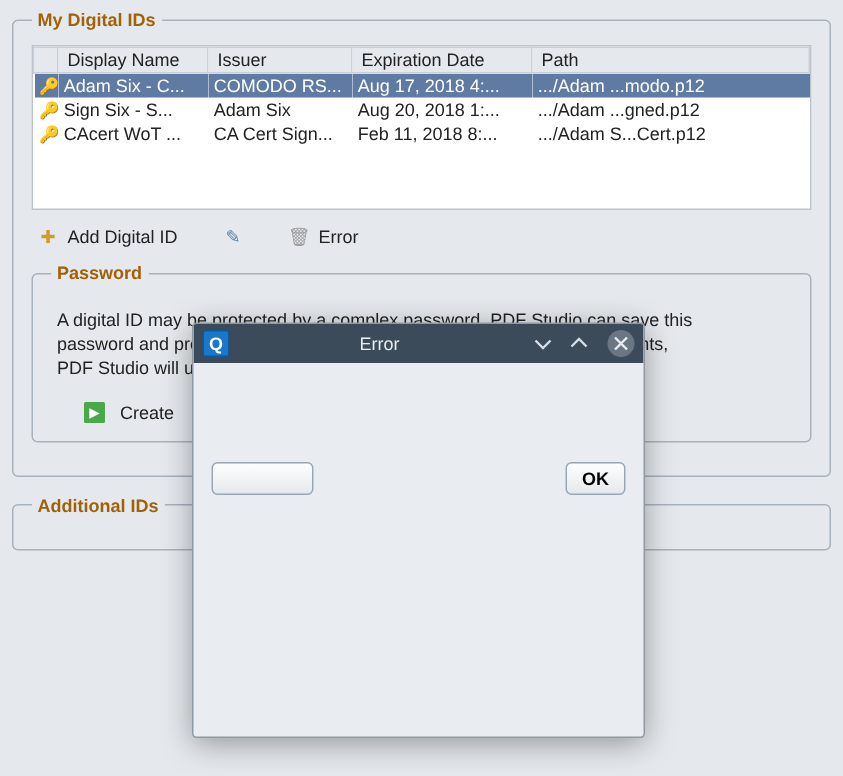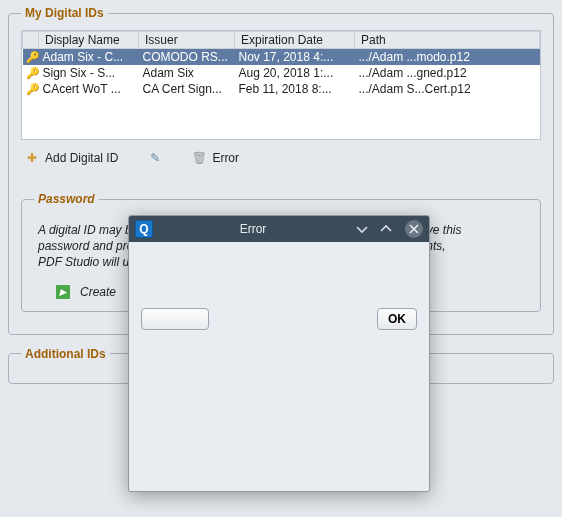--- a/index.html
+++ b/index.html
@@ -209,21 +209,21 @@
             <th>Issuer</th>
             <th>Expiration Date</th>
             <th>Path</th>
           </tr>
         </thead>
         <tbody id="rows-body">
             <tr class="row selected">
               <td><span class="key-icon">🔑</span></td>
               <td>Adam Six - C...</td>
               <td>COMODO RS...</td>
-              <td>Nov 17, 2018 4:...</td>
+              <td>Aug 17, 2018 4:...</td>
               <td>.../Adam ...modo.p12</td>
             </tr>
             <tr class="row">
               <td><span class="key-icon">🔑</span></td>
               <td>Sign Six - S...</td>
               <td>Adam Six</td>
               <td>Aug 20, 2018 1:...</td>
               <td>.../Adam ...gned.p12</td>
             </tr>
             <tr class="row">
@@ -243,21 +243,21 @@
       </span>
       <span class="action">
         <span class="ico ico-edit">✎</span>
       </span>
       <span class="action">
         <span class="ico ico-remove">🗑</span>
         <span>Error</span>
       </span>
     </div>
 
-    <fieldset style="margin-top:22px;font-style:italic;">
+    <fieldset style="margin-top:5px;">
       <legend>Password</legend>
       <div class="password-text">
         <div>A digital ID may be protected by a complex password. PDF Studio can save this</div>
         <div>password and protect it using your own password. When signing documents,</div>
         <div>PDF Studio will use your password.</div>
       </div>
       <div class="create-row">
         <span class="ico-play">▶</span>
         <span>Create</span>
       </div>

